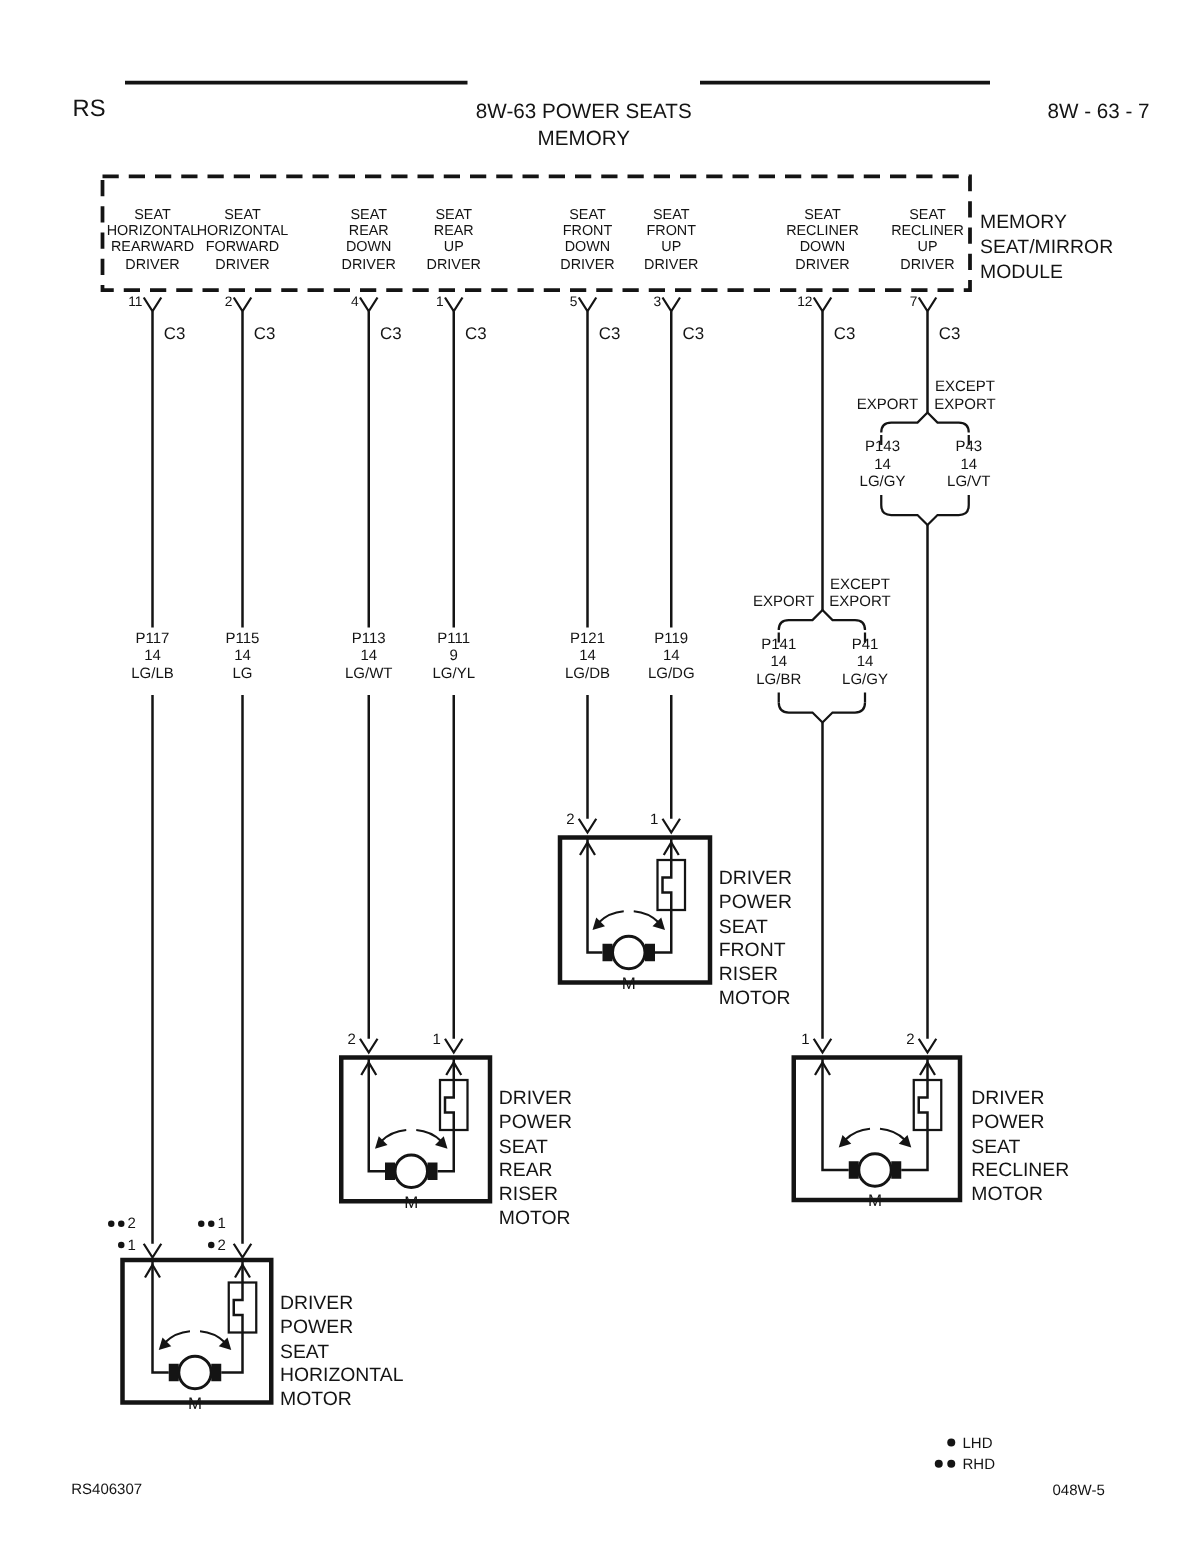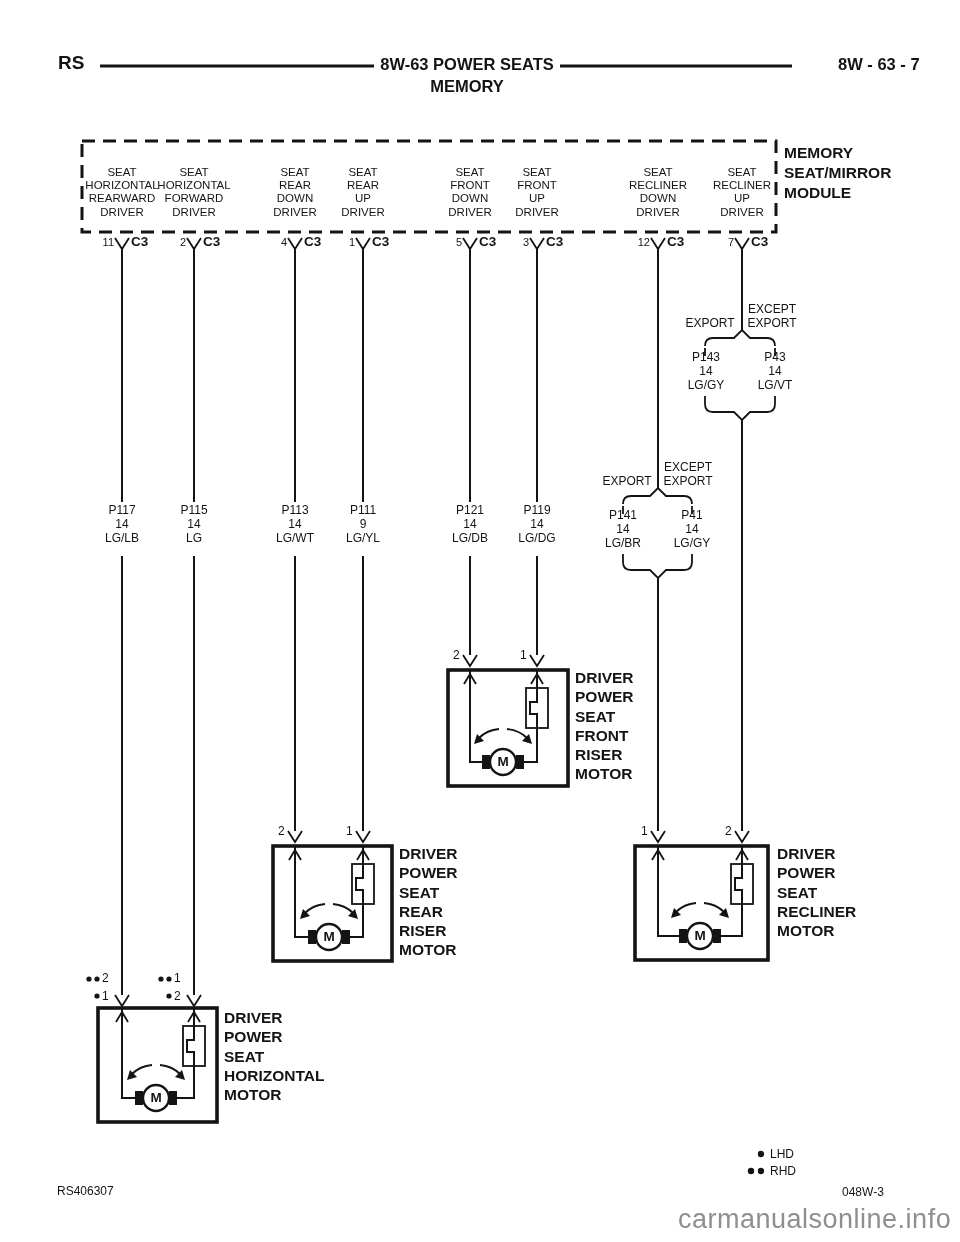--- a/index.html
+++ b/index.html
@@ -1,21 +1,21 @@
 <!DOCTYPE html>
 <html><head>
 <meta charset="utf-8">
 <style>
   html,body{margin:0;padding:0;background:#ffffff;}
   .page{position:relative;width:960px;height:1242px;background:#ffffff;
         font-family:"Liberation Sans", sans-serif;color:#141414;overflow:hidden;}
   svg{position:absolute;left:0;top:0;}
   .t{position:absolute;white-space:pre-line;line-height:1.15;}
   .c{transform:translateX(-50%);text-align:center;}
-  .b{font-weight:bold;}
+  .b{font-weight:normal;margin-top:25px;}
   .r{text-align:right;width:26px;}
   .f11{font-size:11px;}
   .f115{font-size:11.5px;line-height:13.2px;}
   .f12{font-size:12px;line-height:14px;}
   .f135{font-size:13.5px;text-align:center;}
   .f155{font-size:15.5px;line-height:19.3px;}
   .f165{font-size:16.5px;}
   .f19{font-size:19px;}
   .wm{font-size:27px;color:#8f8f8f;letter-spacing:0.5px;}
   .w{stroke:#141414;stroke-width:2;fill:none;}
@@ -310,16 +310,15 @@
   <div class="t f12" style="left:174px;top:989px">2</div>
 
   <div class="t b f135 c" style="left:503px;top:754px">M</div>
   <div class="t b f135 c" style="left:329px;top:929px">M</div>
   <div class="t b f135 c" style="left:700px;top:928px">M</div>
   <div class="t b f135 c" style="left:156px;top:1090px">M</div>
 
   <div class="t f12" style="left:770px;top:1147px">LHD</div>
   <div class="t f12" style="left:770px;top:1164px">RHD</div>
   <div class="t f12" style="left:57px;top:1184px">RS406307</div>
-  <div class="t f12" style="left:842px;top:1185px">048W-3</div>
-  <div class="t wm" style="left:678px;top:1204px">carmanualsonline.info</div>
+  <div class="t f12" style="left:842px;top:1185px">048W-5</div>
 
 </div>
 
 </body></html>

